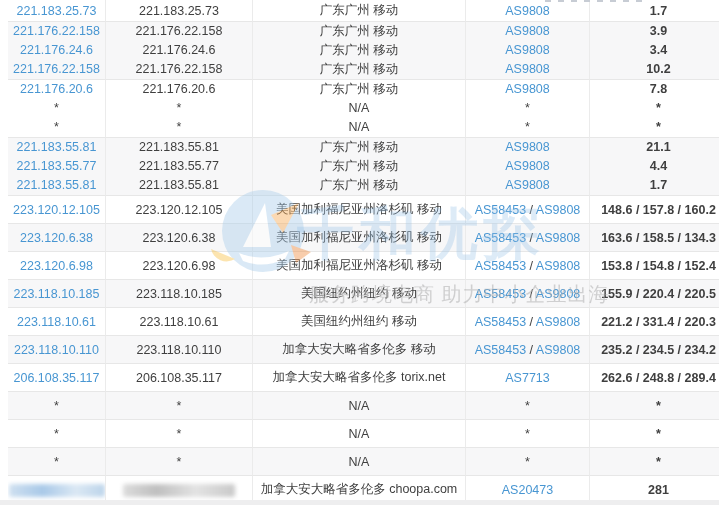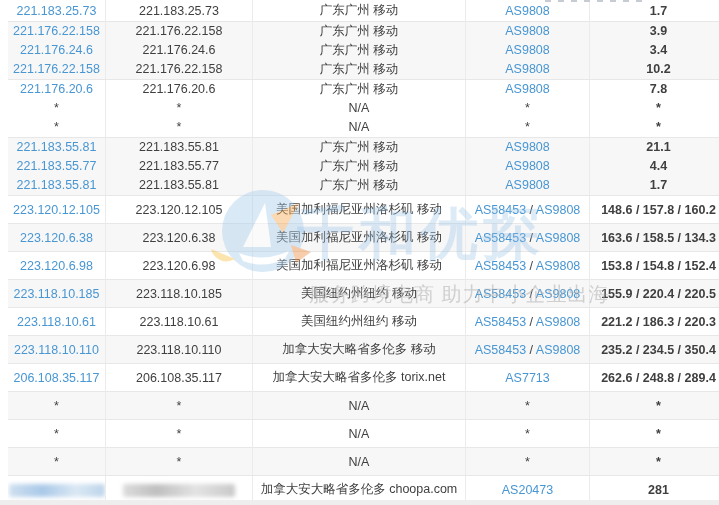--- a/index.html
+++ b/index.html
@@ -184,28 +184,28 @@
           <td><span class="plain">223.118.10.185</span></td>
           <td><span class="plain">美国纽约州纽约 移动</span></td>
           <td><a class="lnk">AS58453</a><span class="sep"> / </span><a class="lnk">AS9808</a></td>
           <td><span class="plain">155.9 / 220.4 / 220.5</span></td>
         </tr>
         <tr class="h-single">
           <td><a class="lnk">223.118.10.61</a></td>
           <td><span class="plain">223.118.10.61</span></td>
           <td><span class="plain">美国纽约州纽约 移动</span></td>
           <td><a class="lnk">AS58453</a><span class="sep"> / </span><a class="lnk">AS9808</a></td>
-          <td><span class="plain">221.2 / 186.3 / 220.3</span></td>
+          <td><span class="plain">221.2 / 331.4 / 220.3</span></td>
         </tr>
         <tr class="gray h-single">
           <td><a class="lnk">223.118.10.110</a></td>
           <td><span class="plain">223.118.10.110</span></td>
           <td><span class="plain">加拿大安大略省多伦多 移动</span></td>
           <td><a class="lnk">AS58453</a><span class="sep"> / </span><a class="lnk">AS9808</a></td>
-          <td><span class="plain">235.2 / 234.5 / 350.4</span></td>
+          <td><span class="plain">235.2 / 234.5 / 234.2</span></td>
         </tr>
         <tr class="h-single">
           <td><a class="lnk">206.108.35.117</a></td>
           <td><span class="plain">206.108.35.117</span></td>
           <td><span class="plain">加拿大安大略省多伦多 torix.net</span></td>
           <td><a class="lnk">AS7713</a></td>
           <td><span class="plain">262.6 / 248.8 / 289.4</span></td>
         </tr>
         <tr class="gray h-single">
           <td><span class="plain">*</span></td>

